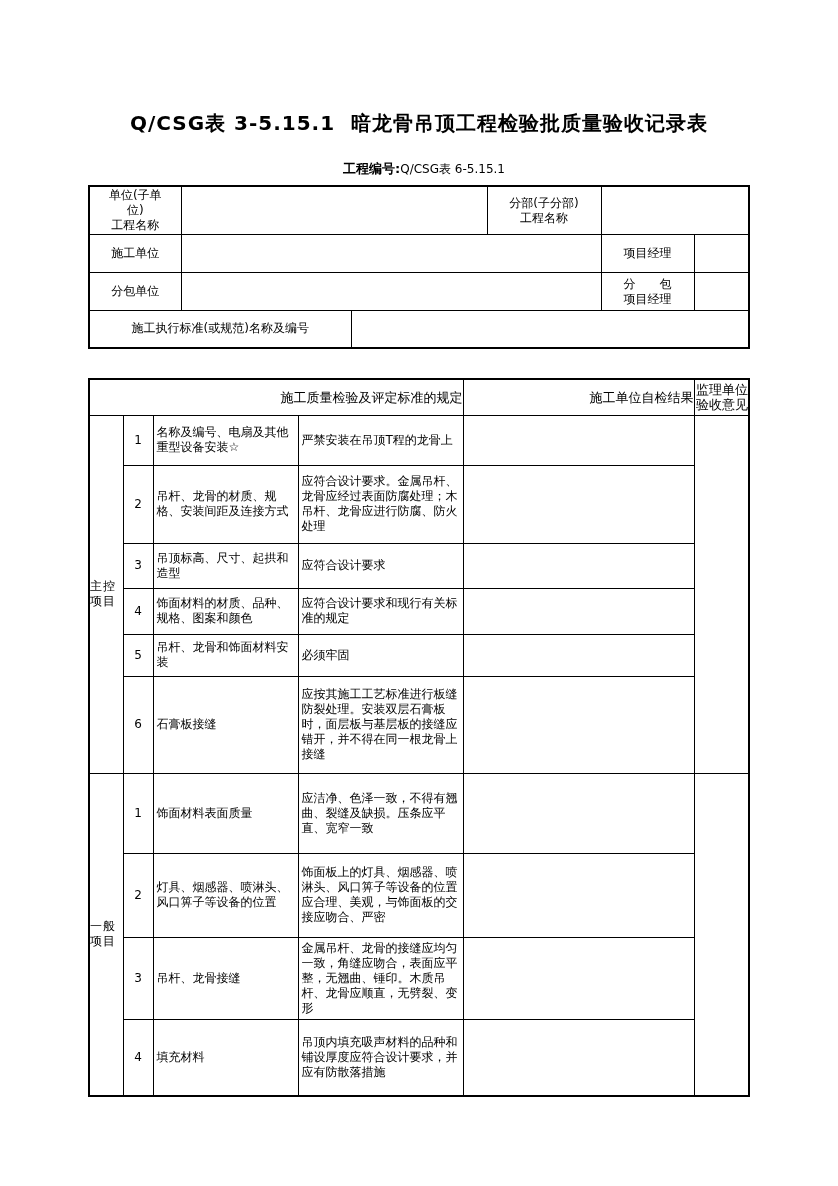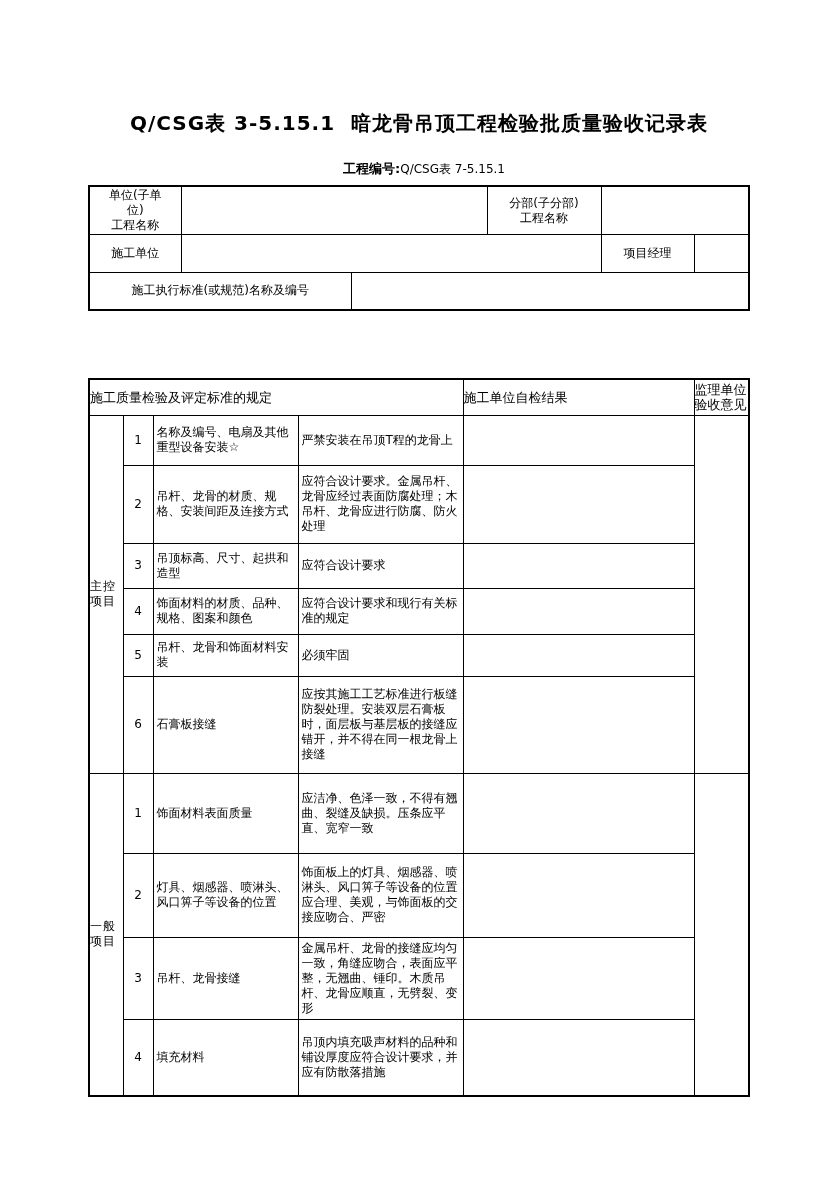--- a/index.html
+++ b/index.html
@@ -77,35 +77,35 @@
     padding: 2px 3px;
     white-space: pre-line;
   }
   td.num { text-align: center; }
   td.section-lbl {
     text-align: left;
     white-space: pre-line;
     letter-spacing: 1px;
   }
   td.hdr {
-    text-align: left;
+    text-align: right;
     white-space: pre-line;
     font-size: 13px;
   }
 </style>
 </head>
 <body>
 
 <div class="page">
 
   <div class="doc-title">Q/CSG表 3-5.15.1  暗龙骨吊顶工程检验批质量验收记录表</div>
 
   <div class="meta-row">
     <span class="proj-no">工程编号:</span>
-    <span class="form-no">Q/CSG表 7-5.15.1</span>
+    <span class="form-no">Q/CSG表 6-5.15.1</span>
   </div>
 
   <table class="info-table">
     <colgroup>
       <col style="width:92px">
         <col style="width:170px">
         <col style="width:136px">
       <col style="width:114px">
         <col style="width:93px">
         <col style="width:55px">
@@ -118,20 +118,27 @@
       <td class="lbl">分部(子分部)
 工程名称</td>
       <td class="val" colspan="2"></td>
     </tr>
     <tr style="height:38px">
       <td class="lbl">施工单位</td>
       <td class="val" colspan="3"></td>
       <td class="lbl">项目经理</td>
       <td class="val"></td>
     </tr>
+    <tr style="height:38px">
+      <td class="lbl">分包单位</td>
+      <td class="val" colspan="3"></td>
+      <td class="lbl">分　　包
+项目经理</td>
+      <td class="val"></td>
+    </tr>
     <tr style="height:37px">
       <td class="lbl" colspan="2">施工执行标准(或规范)名称及编号</td>
       <td class="val" colspan="4"></td>
     </tr>
   </tbody>
     </table>
 
   <table class="check-table">
     <colgroup>
       <col style="width:34px">

